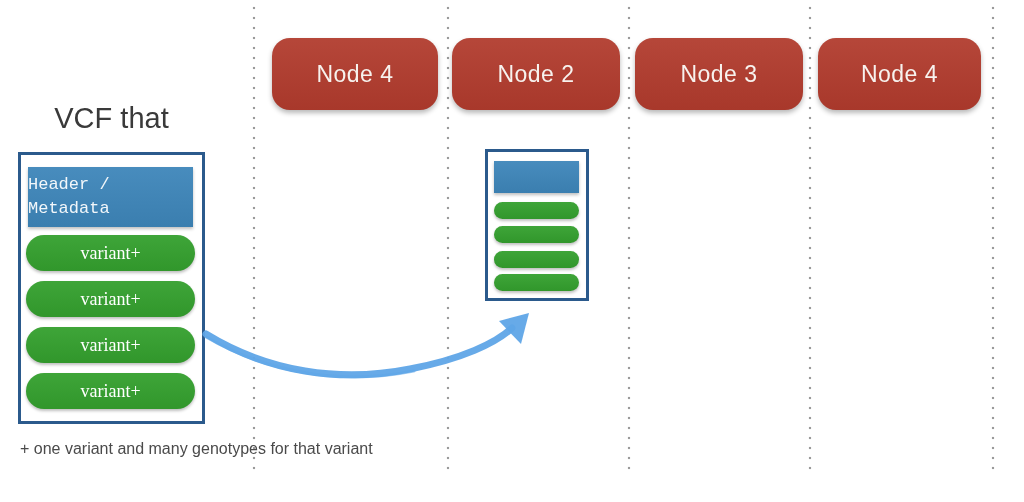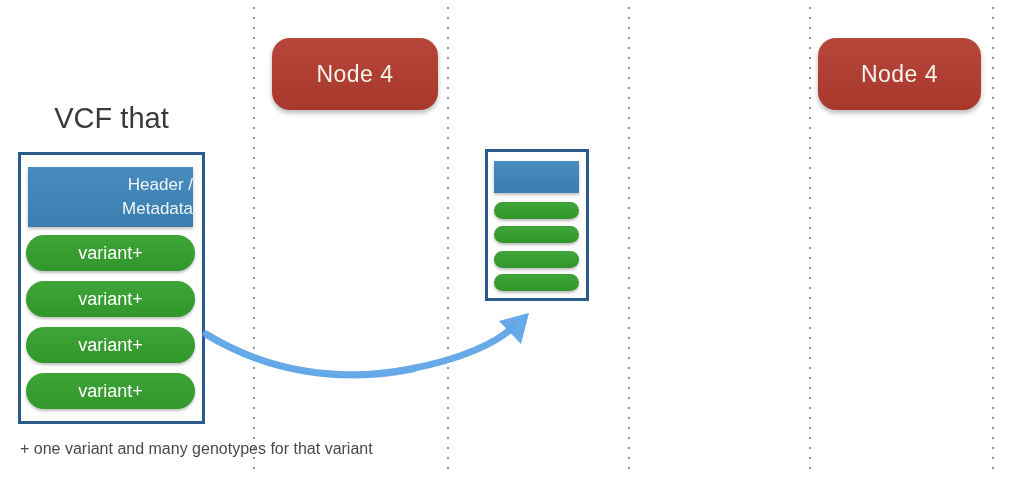--- a/index.html
+++ b/index.html
@@ -27,30 +27,32 @@
   .data-box {
     position:absolute; background:#fff; box-sizing:border-box;
     border:3px solid var(--box-border,#2b5a8c);
   }
   .vcf-box  { left:18px;  top:152px; width:187px; height:272px; }
   .node2-box{ left:485px; top:149px; width:104px; height:152px; }
   .header-block {
     position:absolute; background: var(--header-blue,#3e86ba);
     background-image: linear-gradient(180deg, rgba(255,255,255,.05), rgba(0,0,0,.06));
     color: rgba(255,255,255,.93);
-    display:flex; flex-direction:column; align-items:flex-end; justify-content:center;
+    display:flex; flex-direction:column; align-items:flex-start; justify-content:center;
     box-shadow: 0 2px 3px rgba(0,0,0,.25);
+    font-family: Liberation Mono, monospace;
   }
   .vcf-box .header-block { left:7px; top:12px; width:165px; height:60px; font-size:17px; line-height:24px; }
   .node2-box .header-block { left:6px; top:9px; width:85px; height:32px; }
   .variant-pill {
     position:absolute; background: var(--variant-green,#34a02e);
     background-image: linear-gradient(180deg, rgba(255,255,255,.05), rgba(0,0,0,.06));
     color:#fff; display:flex; align-items:center; justify-content:center;
     box-shadow: 0 2px 3px rgba(0,0,0,.25);
+    font-family: Liberation Serif, serif;
   }
   .vcf-box .variant-pill { left:5px; width:169px; height:36px; border-radius:18px; font-size:18px; }
   .vcf-box .p1 { top:80px; }  .vcf-box .p2 { top:126px; }
   .vcf-box .p3 { top:172px; } .vcf-box .p4 { top:218px; }
   .node2-box .variant-pill { left:6px; width:85px; height:17px; border-radius:9px; }
   .node2-box .p1 { top:50px; } .node2-box .p2 { top:74px; }
   .node2-box .p3 { top:99px; } .node2-box .p4 { top:122px; }
   .arrow-svg { position:absolute; left:0; top:0; pointer-events:none; }
   .caption {
     position:absolute; left:20px; top:440px; font-size:16px;
@@ -62,20 +64,22 @@
 
 <div class="canvas">
 
   <div class="dotted-line" style="left:252px"></div>
   <div class="dotted-line" style="left:446px"></div>
   <div class="dotted-line" style="left:627px"></div>
   <div class="dotted-line" style="left:808px"></div>
   <div class="dotted-line" style="left:991px"></div>
 
   <div class="node" style="left:272px;width:166px">Node 4</div>
+  <div class="node" style="left:452px;width:168px">Node 2</div>
+  <div class="node" style="left:635px;width:168px">Node 3</div>
   <div class="node" style="left:818px;width:163px">Node 4</div>
 
   <div class="vcf-title">VCF that</div>
 
   <div class="data-box vcf-box">
     <div class="header-block">
       <span>Header /</span>
       <span>Metadata</span>
     </div>
     <div class="variant-pill p1">variant+</div>

